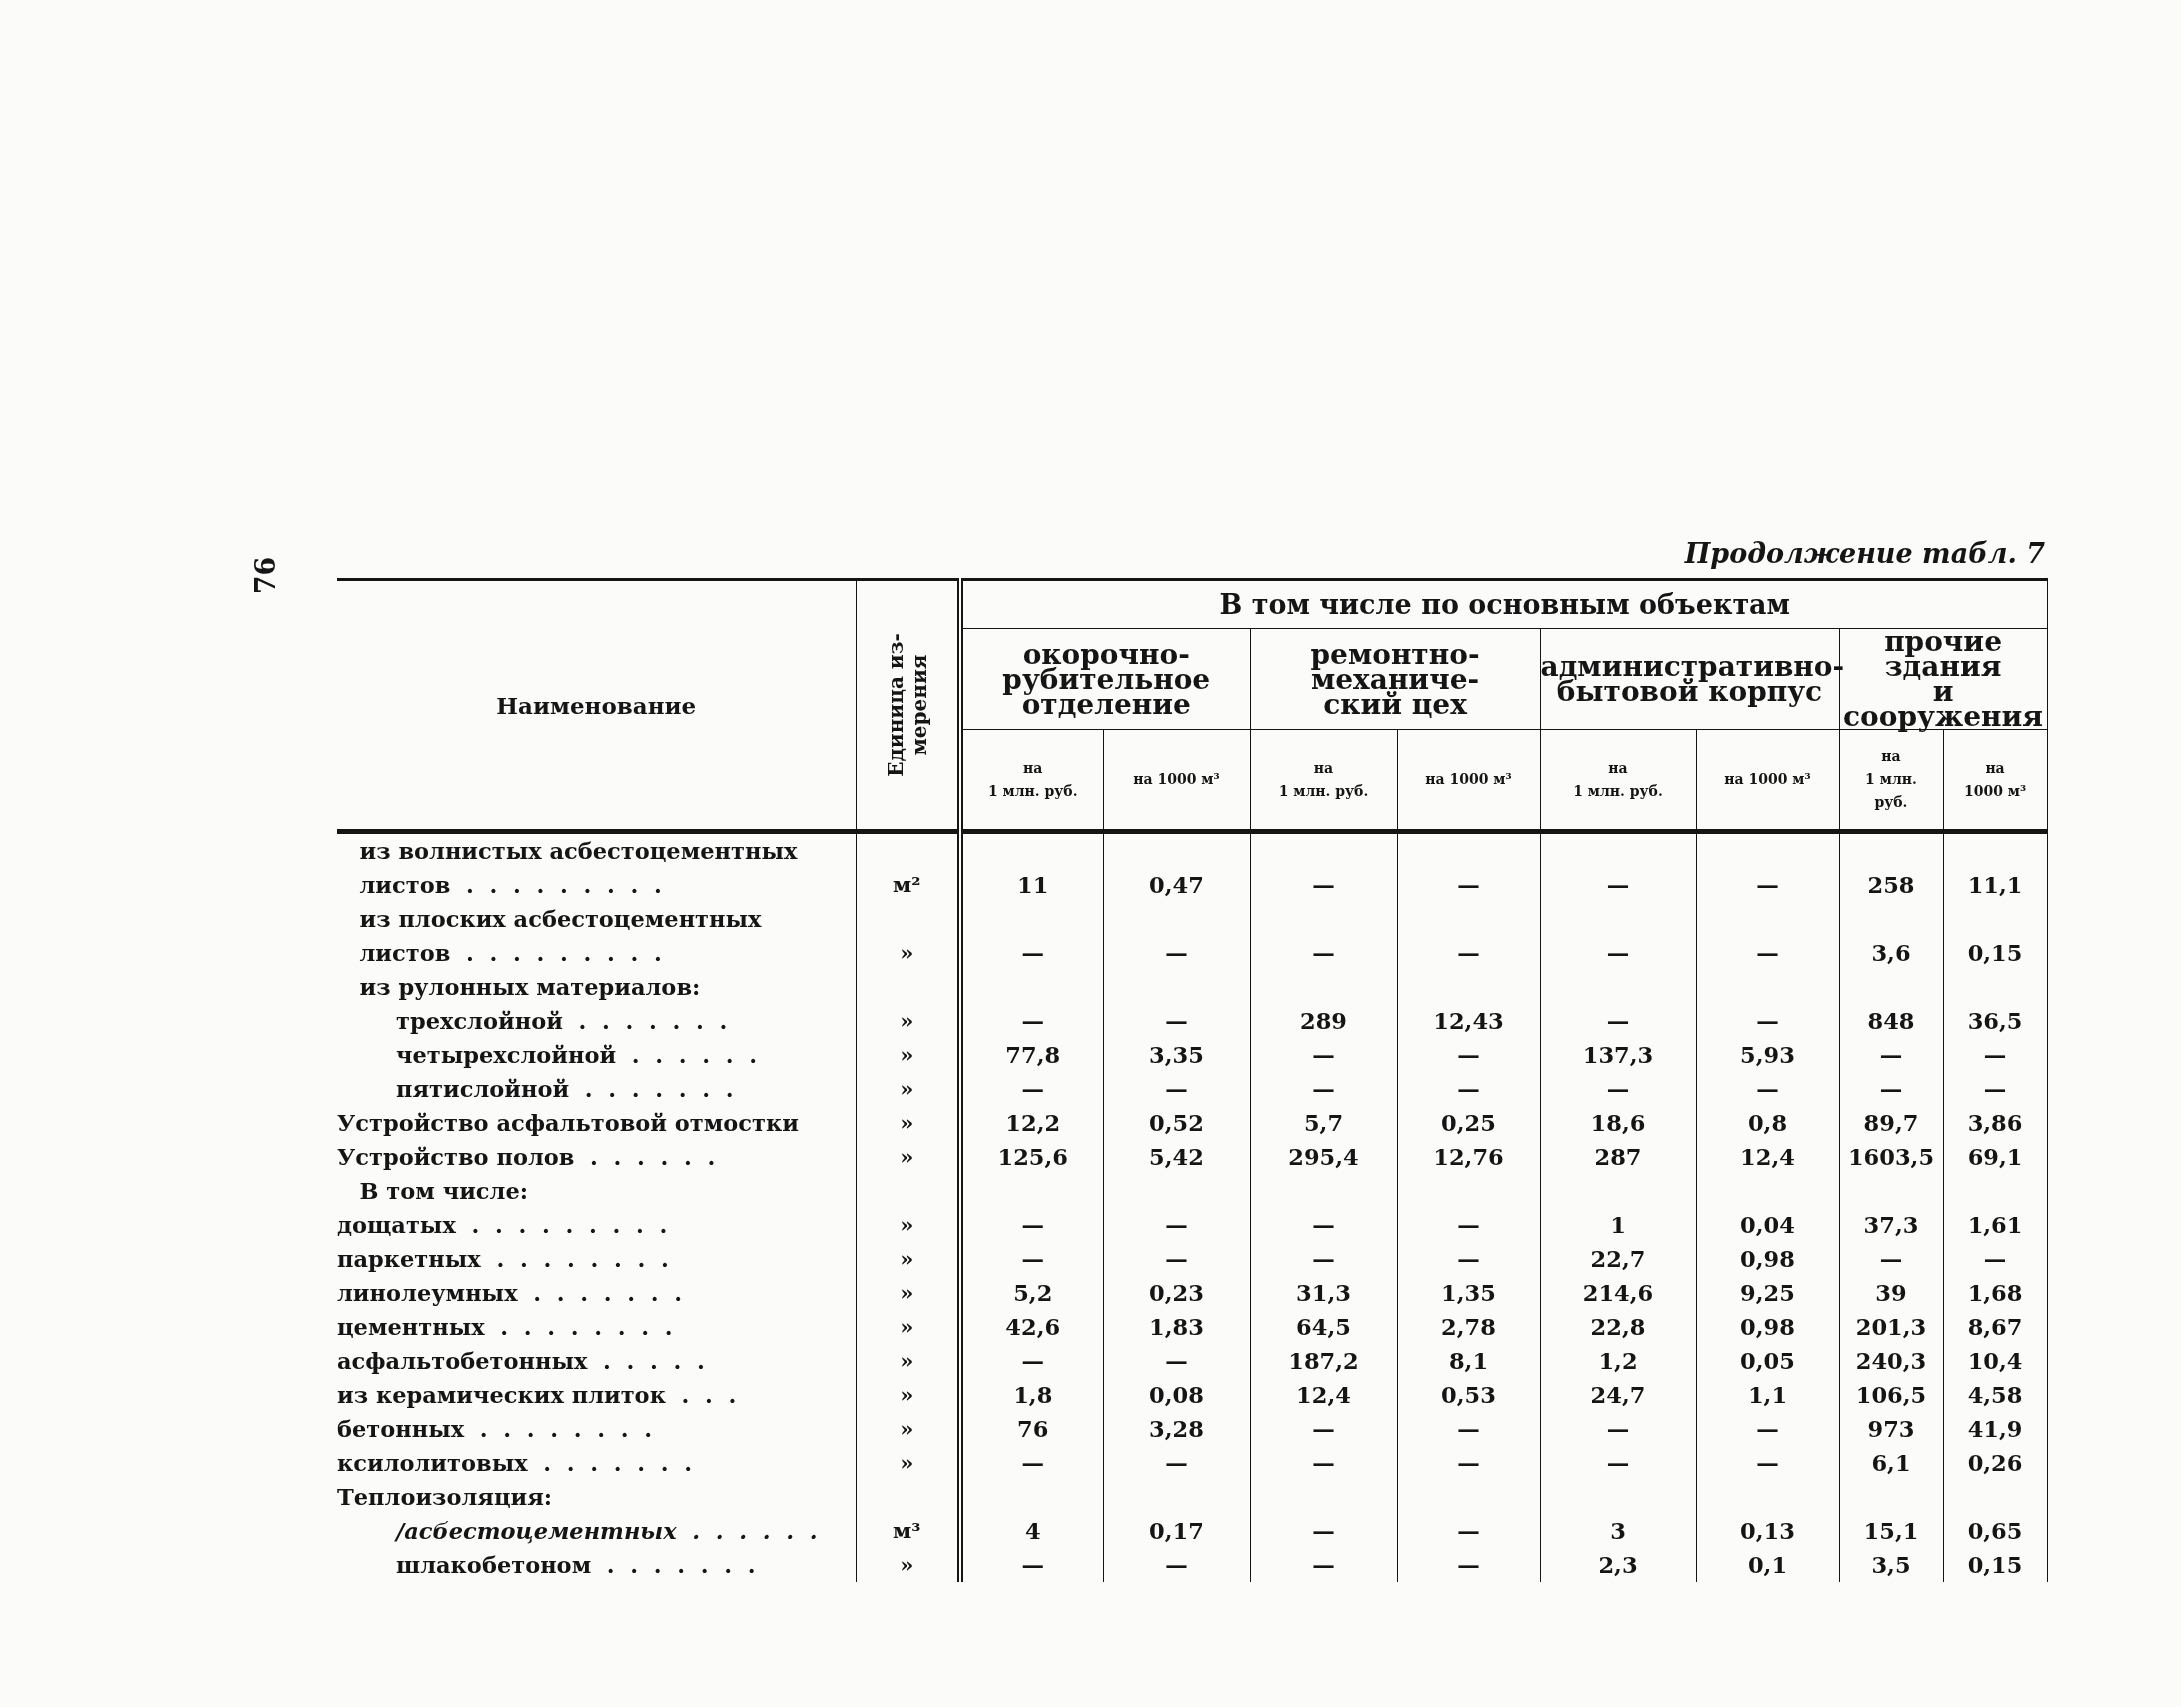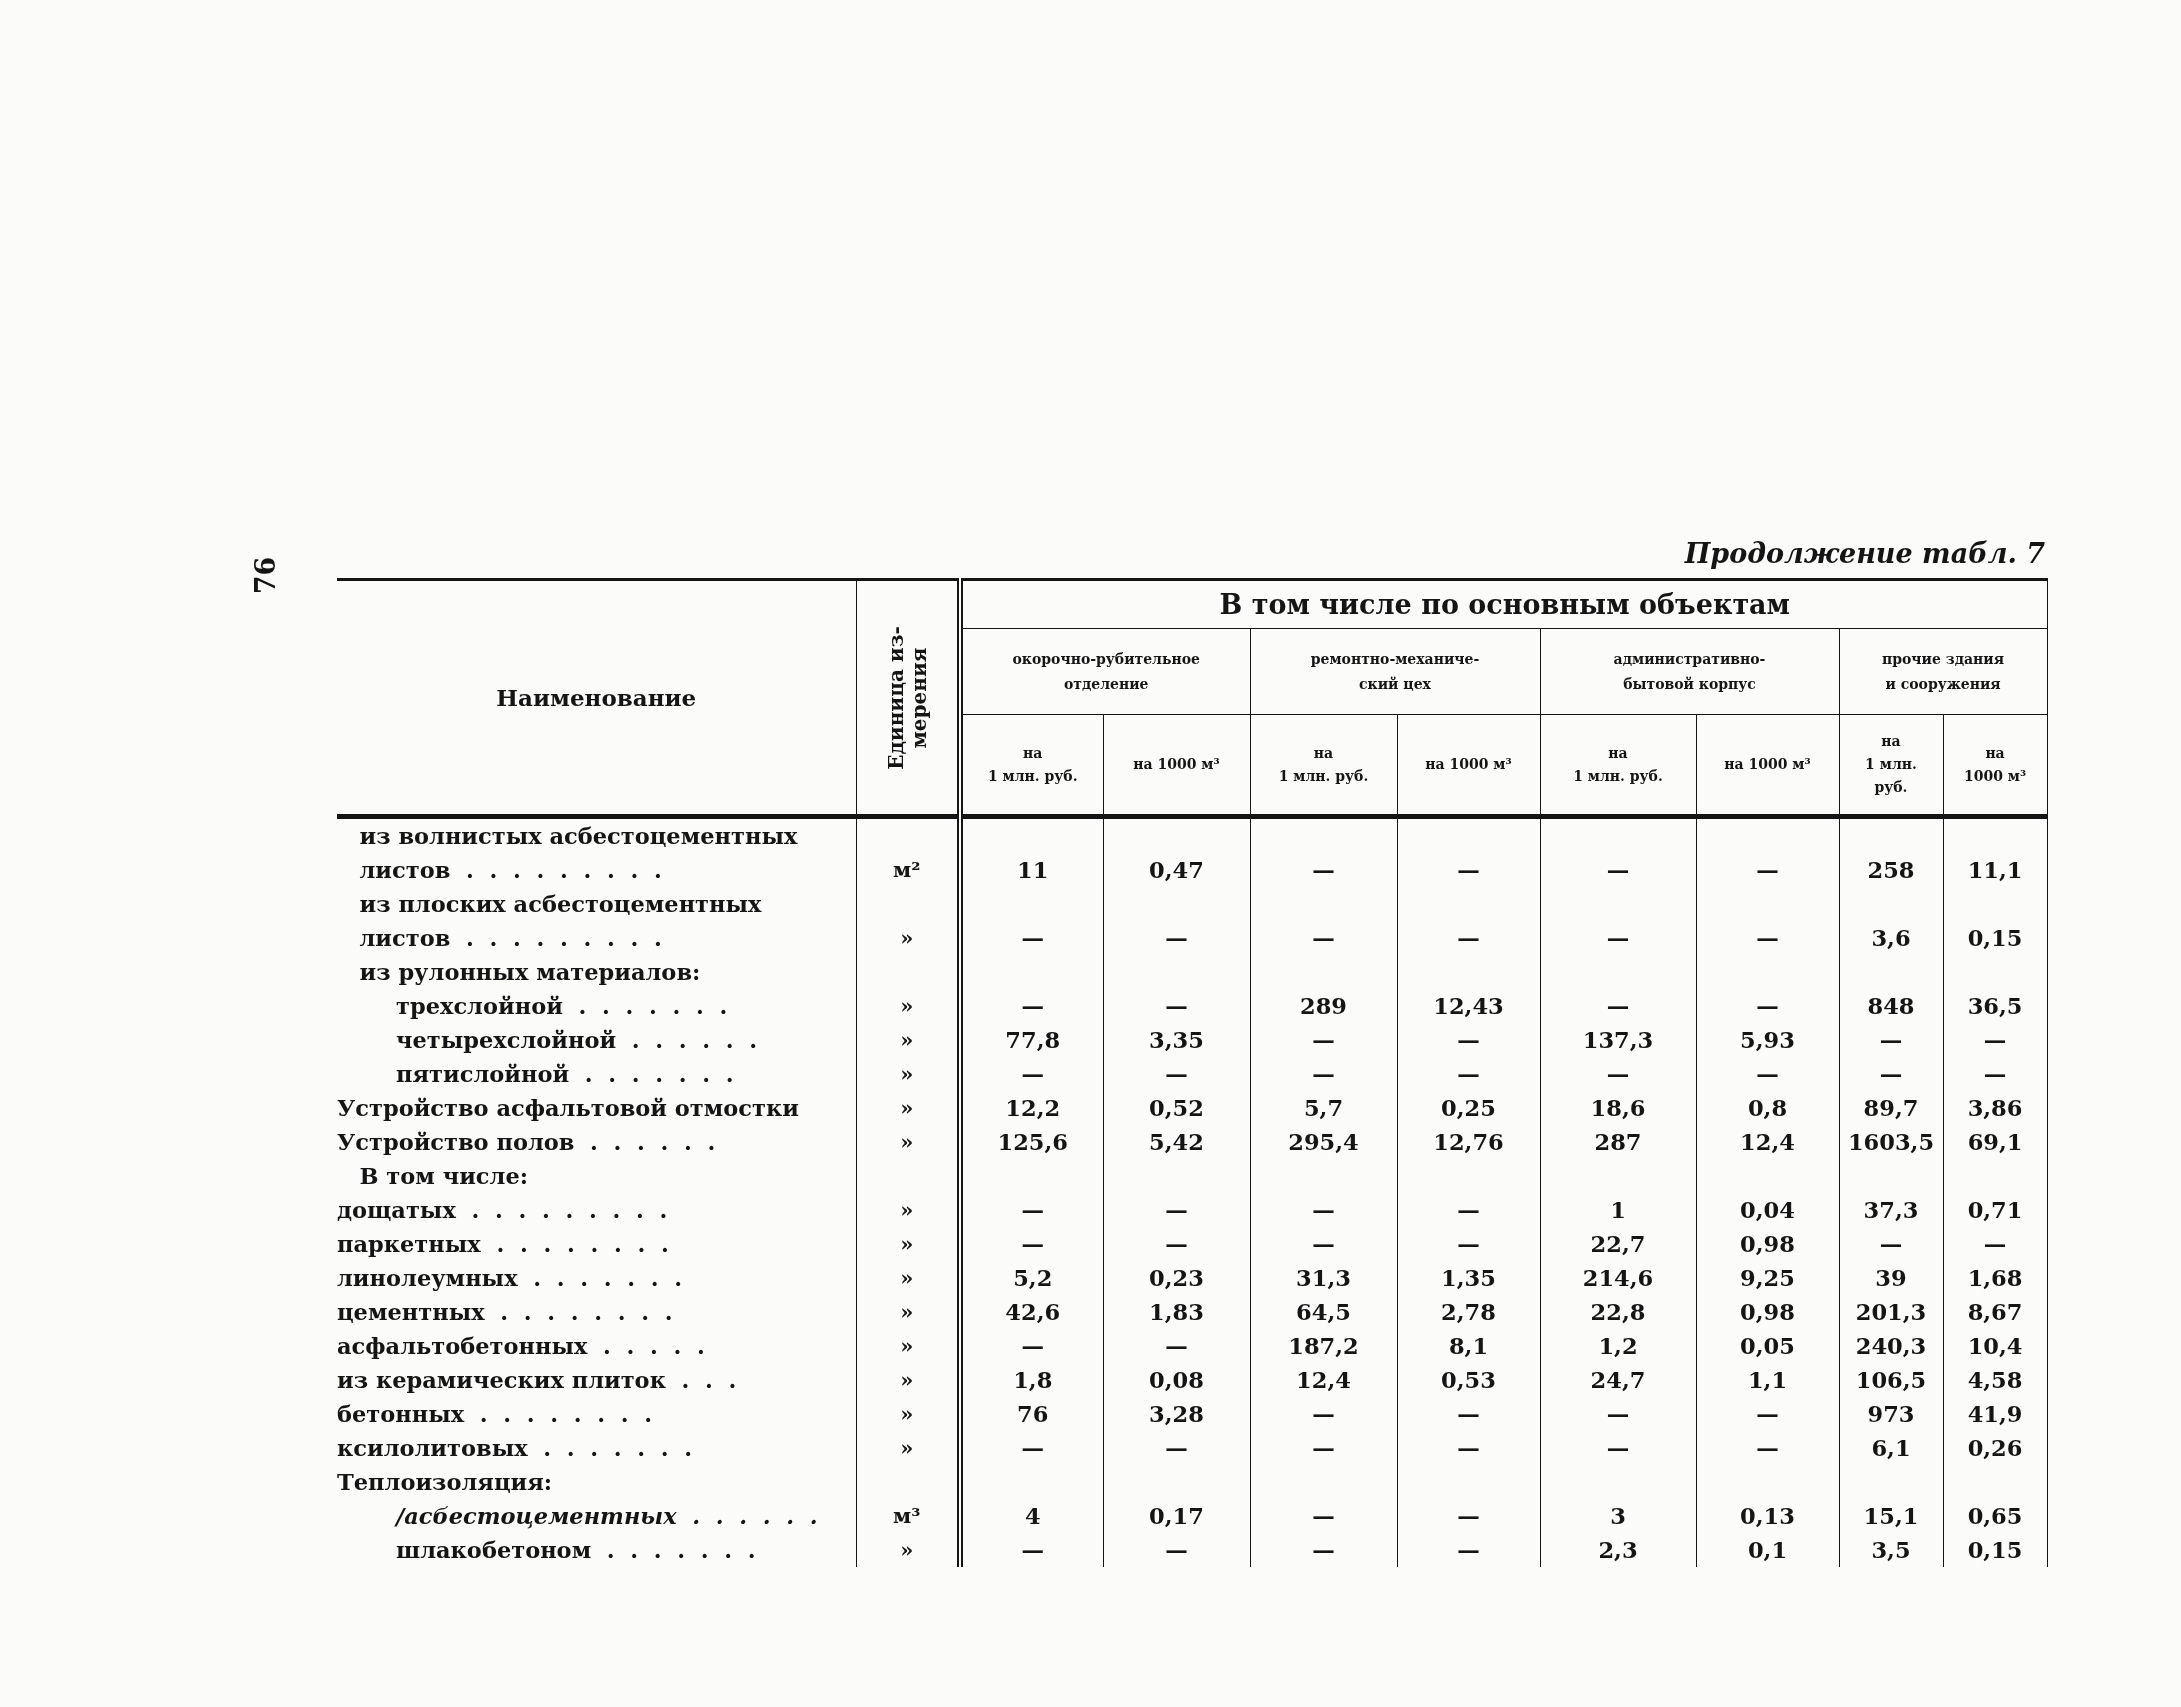--- a/index.html
+++ b/index.html
@@ -47,21 +47,21 @@
     font-size: 20px; line-height: 22.5px; font-weight: 700;
     white-space: pre-line; text-align: center;
   }
   .span-h {
     height: 47px; font-size: 27px;
     border-left: 6px double #151515;
     border-right: 1.7px solid #151515;
     border-bottom: 1.7px solid #151515;
   }
   .gh {
-    height: 85px; font-size: 14px; line-height: 25px;
+    height: 85px; font-size: 28px; line-height: 25px;
     border-bottom: 1.7px solid #151515;
   }
   .gh1 { border-left: 6px double #151515; }
   .gh2, .gh3, .gh4 { border-left: 1.7px solid #151515; }
   .gh4 { border-right: 1.7px solid #151515; }
   .sub {
     height: 99px; font-size: 14px; line-height: 23px;
     border-bottom: 5.2px solid #151515;
   }
   .c1 { border-left: 6px double #151515; }
@@ -256,21 +256,21 @@
         <tr>
           <td class="name ind0">дощатых  .  .  .  .  .  .  .  .  .</td>
           <td class="unit">»</td>
           <td class="val v1">—</td>
           <td class="val v2">—</td>
           <td class="val v3">—</td>
           <td class="val v4">—</td>
           <td class="val v5">1</td>
           <td class="val v6">0,04</td>
           <td class="val v7">37,3</td>
-          <td class="val v8">0,71</td>
+          <td class="val v8">1,61</td>
         </tr>
         <tr>
           <td class="name ind0">паркетных  .  .  .  .  .  .  .  .</td>
           <td class="unit">»</td>
           <td class="val v1">—</td>
           <td class="val v2">—</td>
           <td class="val v3">—</td>
           <td class="val v4">—</td>
           <td class="val v5">22,7</td>
           <td class="val v6">0,98</td>

